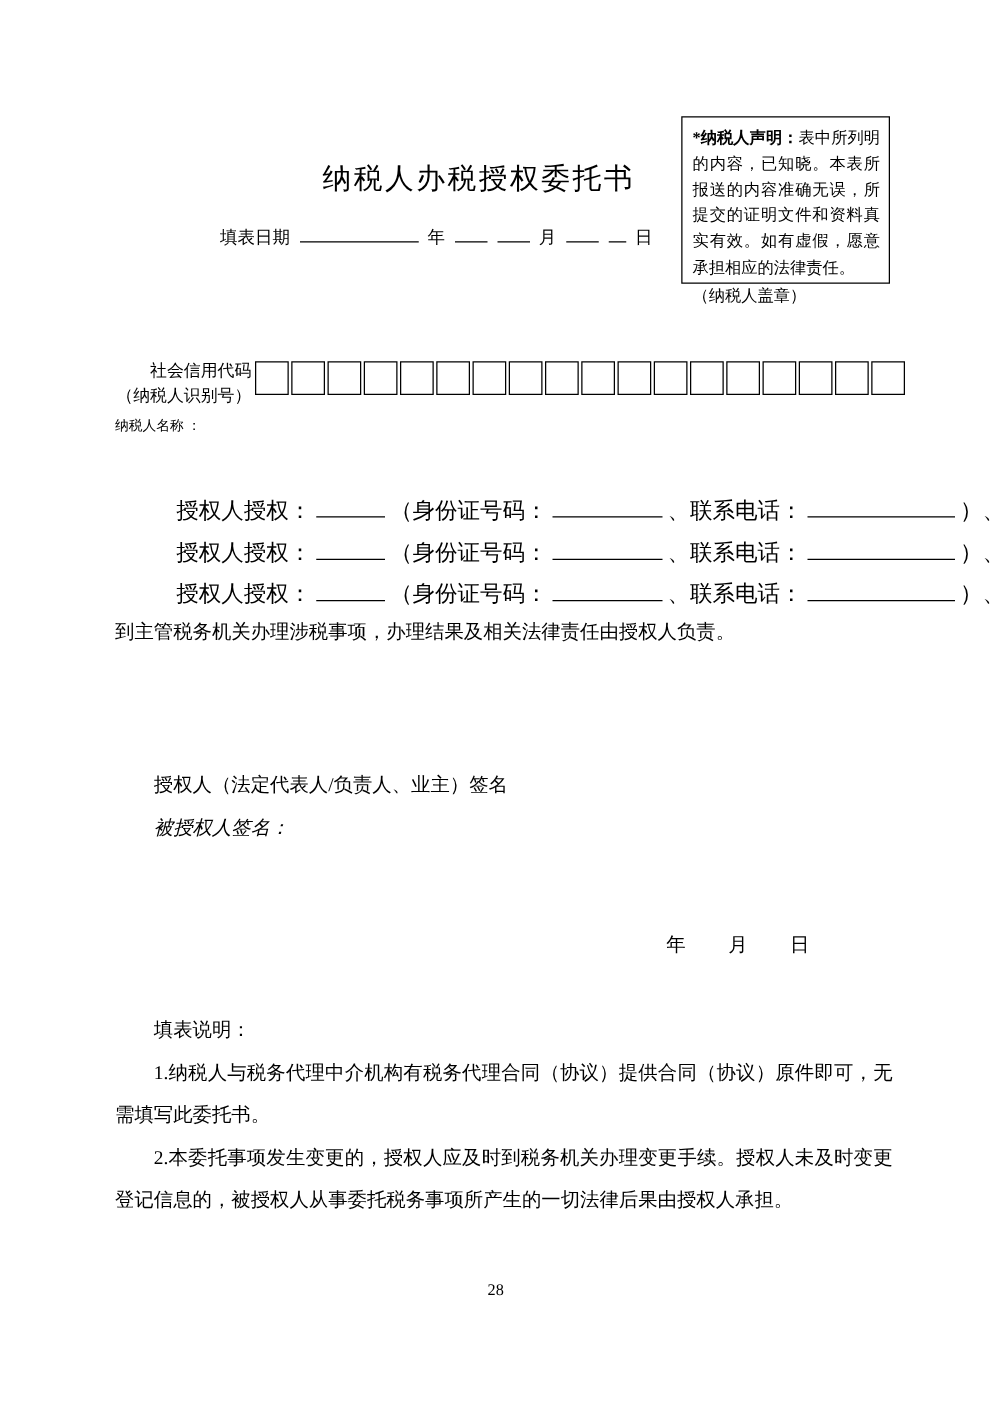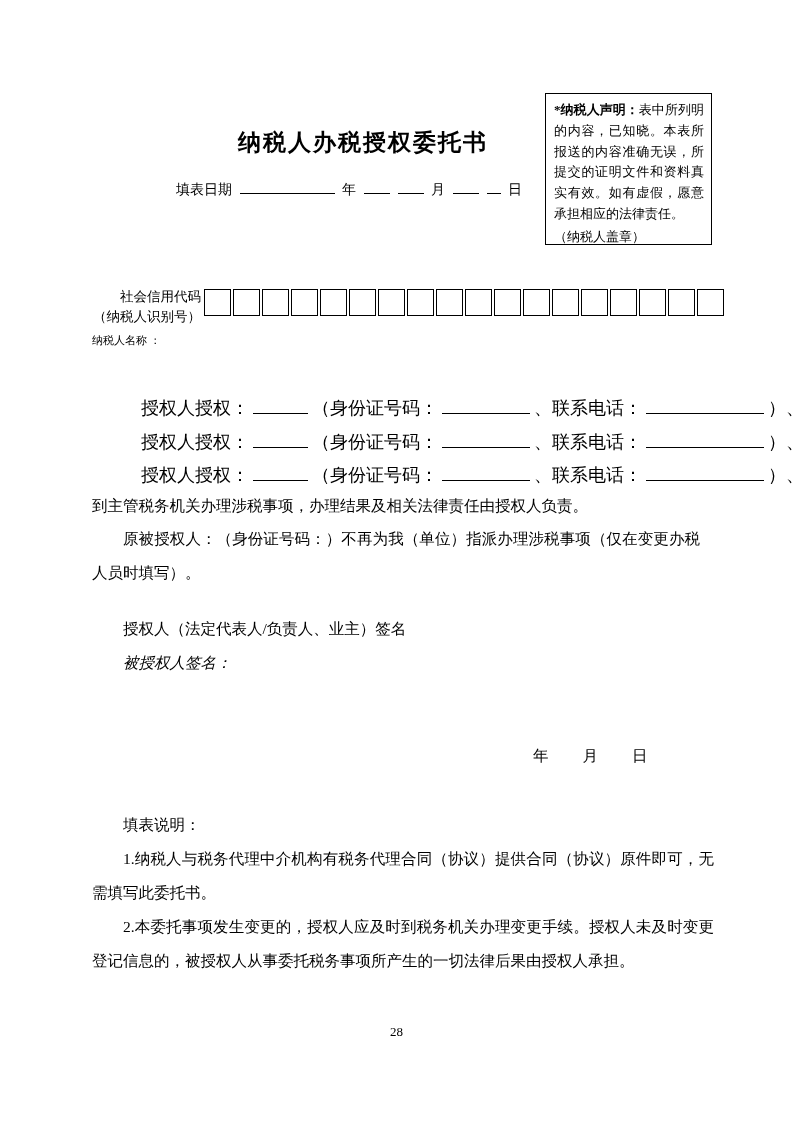--- a/index.html
+++ b/index.html
@@ -9,42 +9,42 @@
     color:#000;
   }
   .page {
     position:relative;
     width:793px; height:1122px;
     margin:0 auto;
     background:#ffffff;
     overflow:hidden;
   }
   .doc-title {
-    position:absolute; top:127px; left:363px;
+    position:absolute; top:127px; left:383px;
     transform:translateX(-50%);
-    font-size:23px; font-weight:bold; letter-spacing:2px;
+    font-size:23px; font-weight:normal; letter-spacing:2px;
     white-space:nowrap;
   }
   .fill-date-line {
     position:absolute; top:181px; left:176px;
     font-size:14px; white-space:nowrap;
   }
   .blank {
     display:inline-block;
     border-bottom:1.5px solid #000;
     height:13px;
     margin:0 4px;
     vertical-align:baseline;
   }
   .bw95 {width:95px} .bw26 {width:26px} .bw14 {width:14px}
   .bw55 {width:55px} .bw88 {width:88px} .bw118 {width:118px}
 
   .decl-box {
     position:absolute; left:545px; top:93px;
-    width:167px; height:152px;
+    width:167px; height:134px;
     border:1px solid #000;
     padding:6px 7px 4px 8px;
     font-size:13px; line-height:1.6;
     text-align:justify;
   }
   .decl-label { font-weight:bold; }
   .decl-seal { text-align:left; padding-right:4px; margin-top:2px; }
 
   .credit-label {
     position:absolute; left:93px; top:287px;
@@ -150,21 +150,20 @@
     <div>
       <span>授权人授权：</span><span class="blank bw55"></span><span>（身份证号码：</span><span class="blank bw88"></span><span>、联系电话：</span><span class="blank bw118"></span><span>）、</span>
     </div>
     <div>
       <span>授权人授权：</span><span class="blank bw55"></span><span>（身份证号码：</span><span class="blank bw88"></span><span>、联系电话：</span><span class="blank bw118"></span><span>）、</span>
     </div>
   </div>
 
   <div class="para responsibility">到主管税务机关办理涉税事项，办理结果及相关法律责任由授权人负责。</div>
 
-  <div class="para former">原被授权人：（身份证号码：）不再为我（单位）指派办理涉税事项（仅在变更办税人员时填写）。</div>
 
   <div class="para sign-authorizer">授权人（法定代表人/负责人、业主）签名</div>
   <div class="para sign-authorized">被授权人签名：</div>
 
   <div class="sig-date">年　　月　　日</div>
 
   <div class="instructions">
     <p>填表说明：</p>
     <p>1.纳税人与税务代理中介机构有税务代理合同（协议）提供合同（协议）原件即可，无需填写此委托书。</p>
     <p>2.本委托事项发生变更的，授权人应及时到税务机关办理变更手续。授权人未及时变更登记信息的，被授权人从事委托税务事项所产生的一切法律后果由授权人承担。</p>

